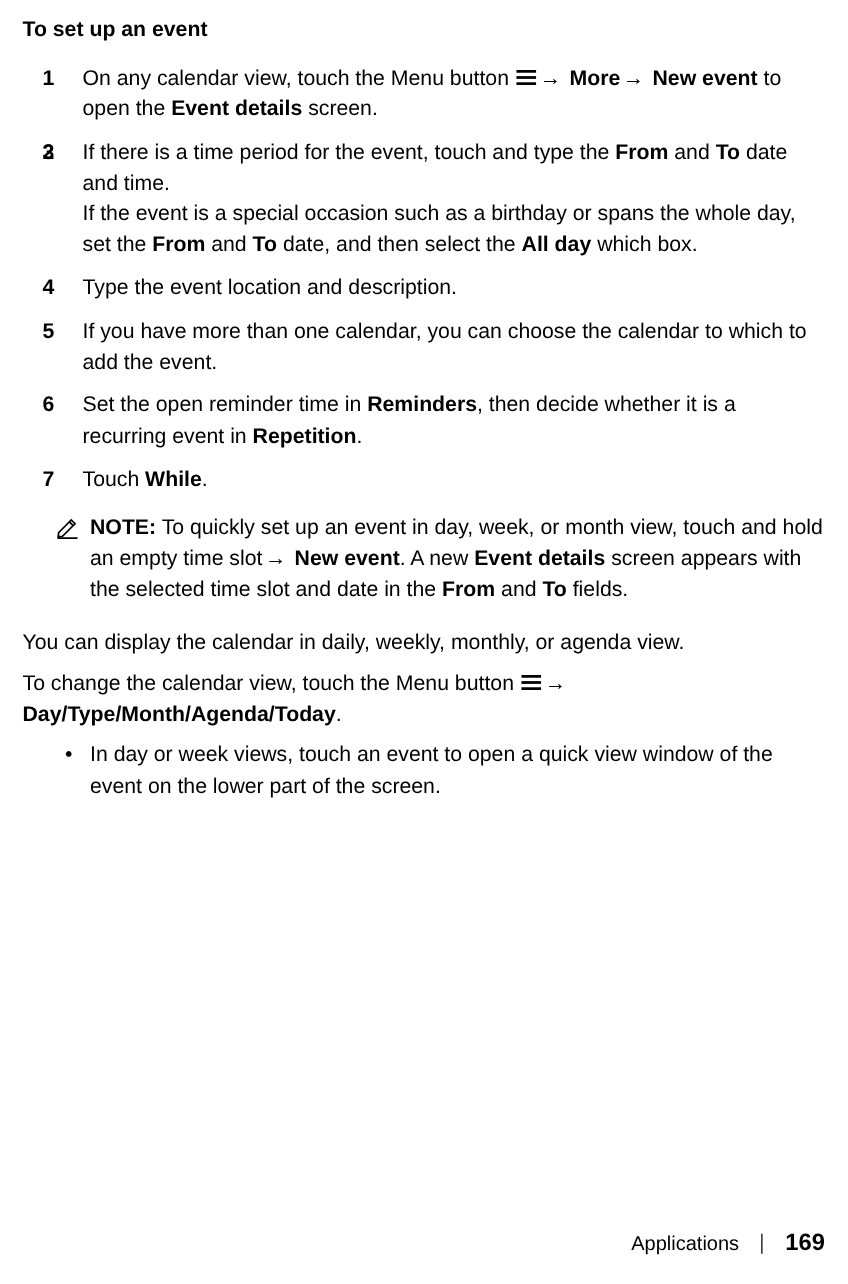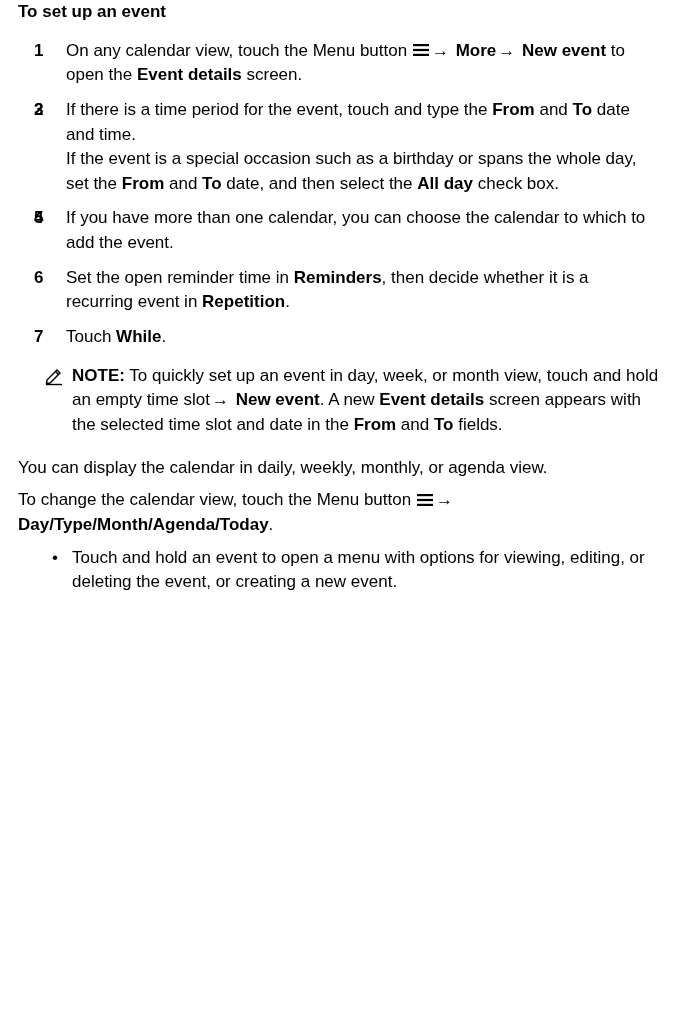--- a/index.html
+++ b/index.html
@@ -9,21 +9,21 @@
     background: #fff;
     font-family: "Segoe UI", "Helvetica Neue", Arial, sans-serif;
     color: #000;
     font-size: 17px;
     line-height: 1.45;
   }
   .page {
     box-sizing: border-box;
     width: 678px;
     min-height: 1027px;
-    padding: 0 18px 0 18px;
+    padding: 12px 18px 0 18px;
     position: relative;
   }
   .heading {
     font-weight: 700;
     margin: 0 0 14px 0;
     font-size: 17px;
   }
   ol.steps {
     list-style: none;
     margin: 0 0 10px 0;
@@ -117,25 +117,26 @@
           </svg></span><span class="arrow">→ </span><span class="b">More</span><span class="arrow">→ </span><span class="b">New event</span><span> to open the </span><span class="b">Event details</span><span> screen.</span>
     </li>
 
     <li>
       <span class="num">2</span>
     </li>
 
     <li>
       <span class="num">3</span>
       <span>If there is a time period for the event, touch and type the </span><span class="b">From</span><span> and </span><span class="b">To</span><span> date and time.</span><br>
-      <span>If the event is a special occasion such as a birthday or spans the whole day, set the </span><span class="b">From</span><span> and </span><span class="b">To</span><span> date, and then select the </span><span class="b">All day</span><span> check box.</span>
+      <span>If the event is a special occasion such as a birthday or spans the whole day, set the </span><span class="b">From</span><span> and </span><span class="b">To</span><span> date, and then select the </span><span class="b">All day</span><span> which box.</span>
     </li>
 
     <li>
       <span class="num">4</span>
+      <span>Type the event location and description.</span>
     </li>
 
     <li>
       <span class="num">5</span>
       <span>If you have more than one calendar, you can choose the calendar to which to add the event.</span>
     </li>
 
     <li>
       <span class="num">6</span>
       <span>Set the open reminder time in </span><span class="b">Reminders</span><span>, then decide whether it is a recurring event in </span><span class="b">Repetition</span><span>.</span>
@@ -167,17 +168,22 @@
   <p class="para">
     <span>To change the calendar view, touch the Menu button </span><span class="menu-icon"><svg width="16" height="12" viewBox="0 0 16 12">
           <rect x="0" y="0" width="16" height="2.2" fill="#000"></rect>
           <rect x="0" y="4.9" width="16" height="2.2" fill="#000"></rect>
           <rect x="0" y="9.8" width="16" height="2.2" fill="#000"></rect>
         </svg></span><span class="arrow">→ </span><br><span class="b">Day/Type/Month/Agenda/Today</span><span>.</span>
   </p>
 
 
   <ul class="bullets">
-    <li>Touch and hold an event to open a menu with options for viewing, editing, or deleting the event, or creating a new event.</li>
+    <li>In day or week views, touch an event to open a quick view window of the event on the lower part of the screen.</li>
   </ul>
 
+  <div class="footer">
+    <span>Applications</span>
+    <span class="sep"></span>
+    <span class="page-num">169</span>
+  </div>
 
 </div>
 
 </body></html>

